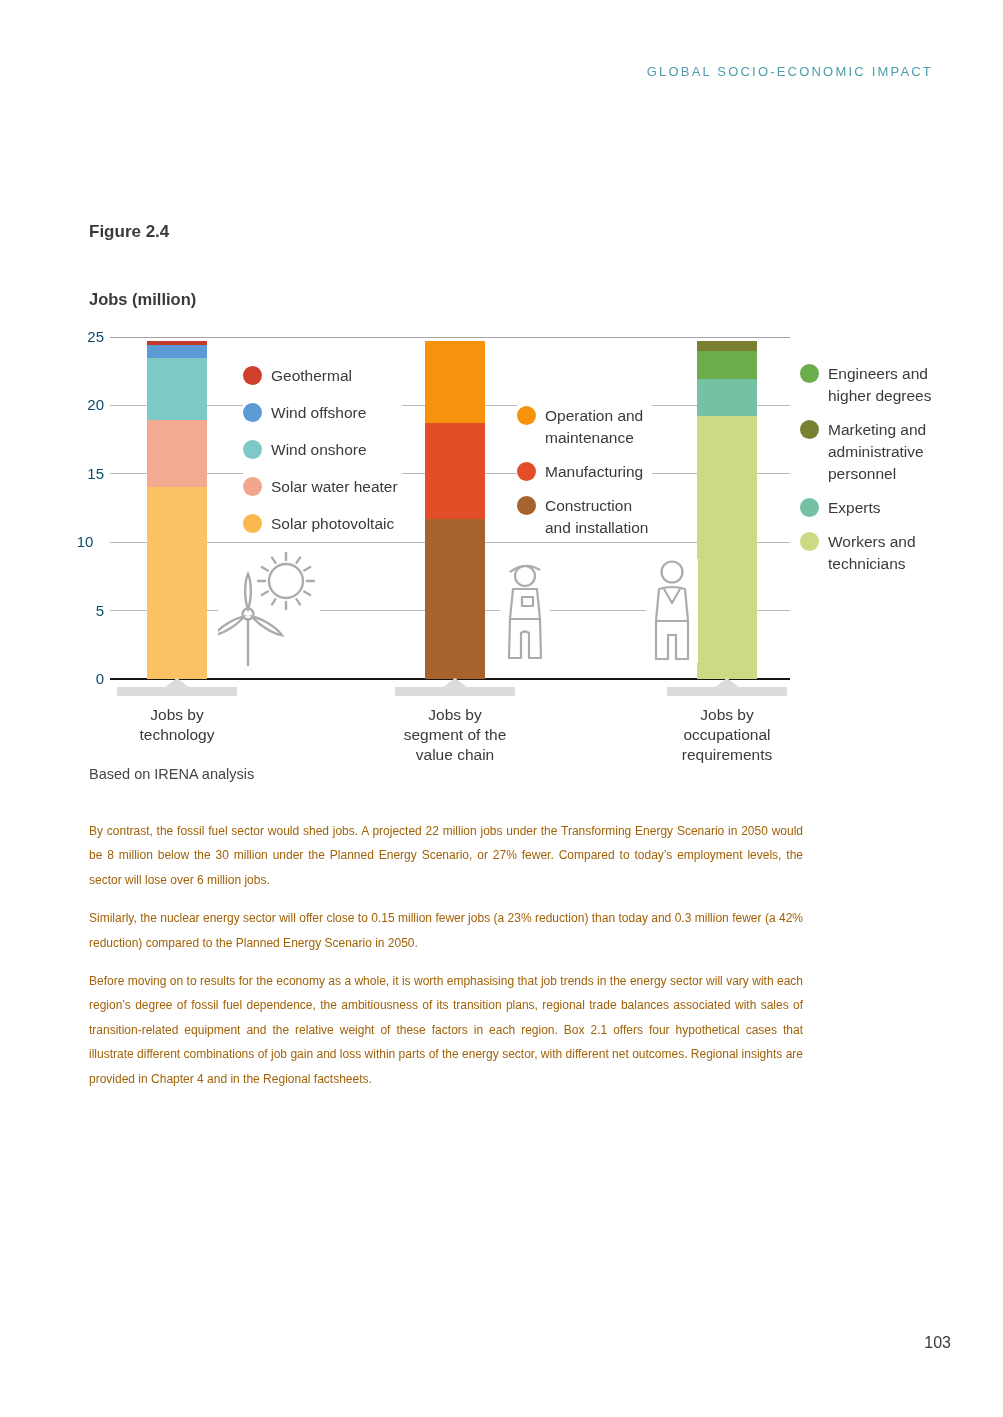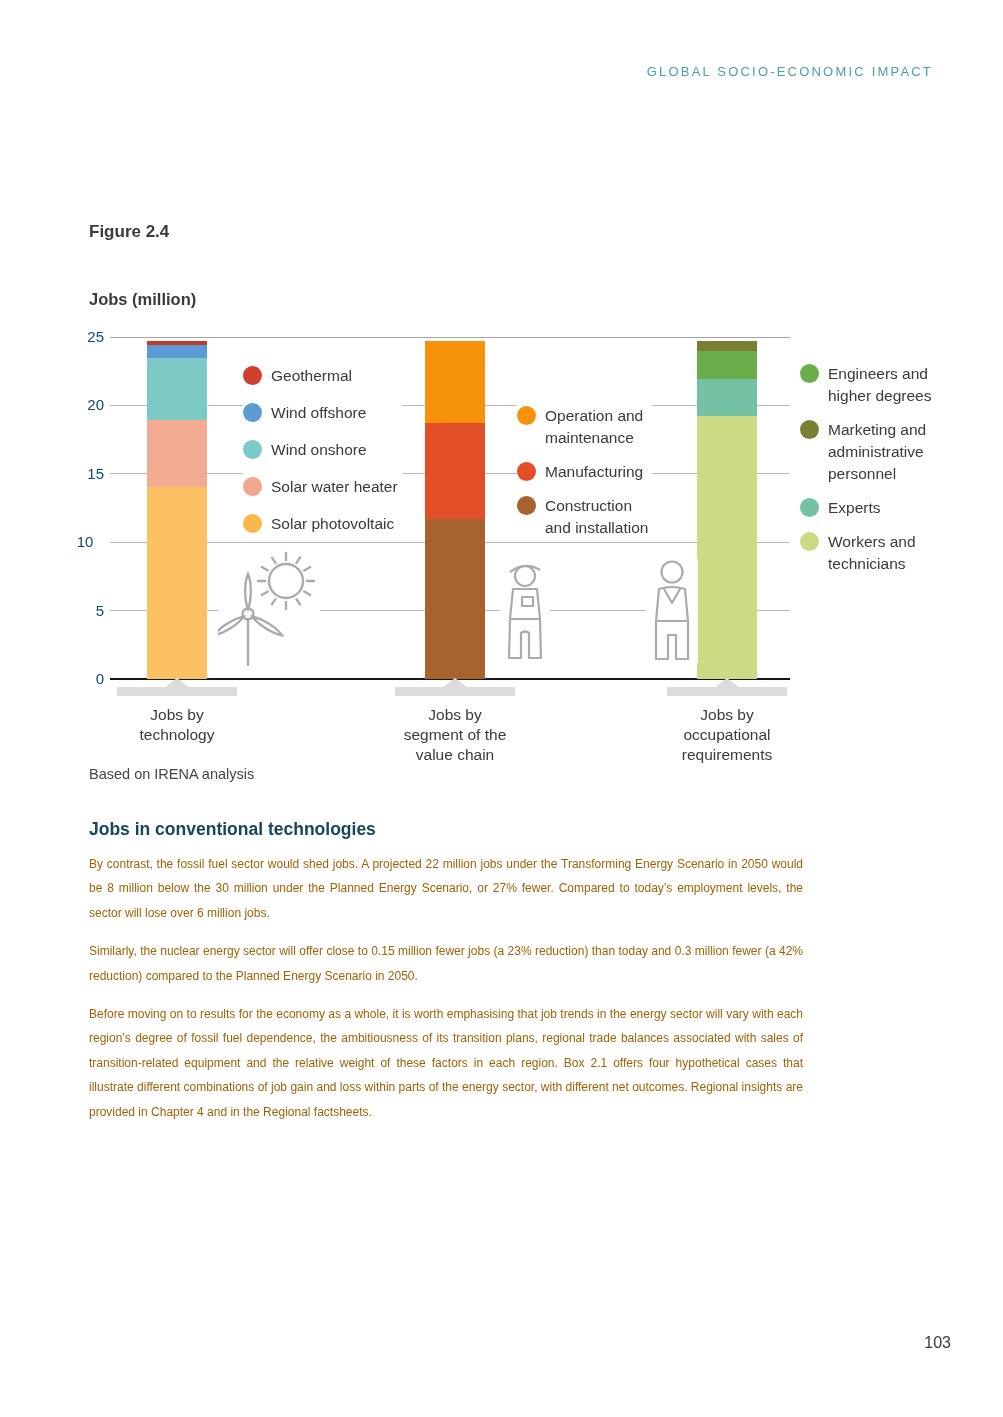--- a/index.html
+++ b/index.html
@@ -199,21 +199,20 @@
           <div class="dot" style="background: rgb(204, 218, 132);"></div>
           <div class="legend-text">Workers and
 technicians</div>
         </div>
       </div>
     </div>
 
   <div class="source-note">Based on IRENA analysis</div>
 
   <div class="body-copy">
-    <h2 class="section-heading">Jobs in conventional technologies</h2>
     <p>By contrast, the fossil fuel sector would shed jobs.  A projected 22 million jobs under the Transforming Energy Scenario in 2050 would be 8 million below the 30 million under the Planned Energy Scenario, or 27% fewer. Compared to today’s employment levels, the sector will lose over 6 million jobs.</p>
     <p>Similarly, the nuclear energy sector will offer close to 0.15 million fewer jobs (a 23% reduction) than today and 0.3 million fewer (a 42% reduction) compared to the Planned Energy Scenario in 2050.</p>
     <p>Before moving on to results for the economy as a whole, it is worth emphasising that job trends in the energy sector will vary with each region’s degree of fossil fuel dependence, the ambitiousness of its transition plans, regional trade balances associated with sales of transition-related equipment and the relative weight of these factors in each region. Box 2.1 offers four hypothetical cases that illustrate different combinations of job gain and loss within parts of the energy sector, with different net outcomes. Regional insights are provided in Chapter 4 and in the Regional factsheets.</p>
   </div>
 
   <div class="page-number">103</div>
 
 </div>
 
 </body></html>

